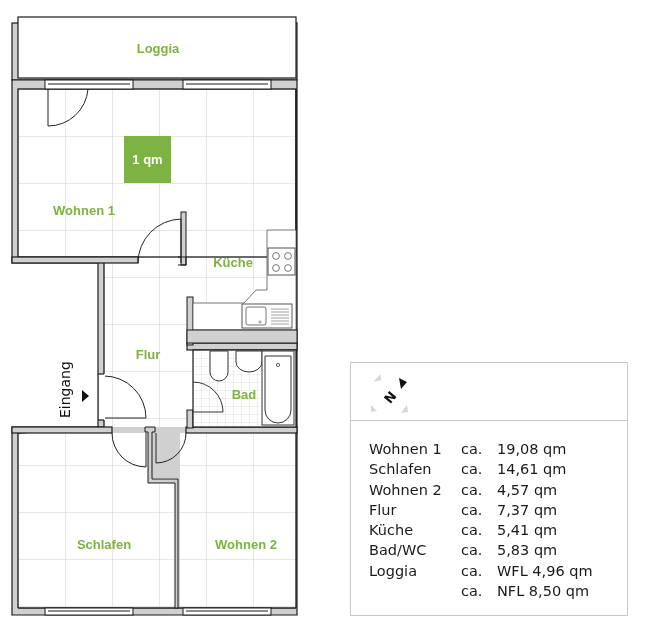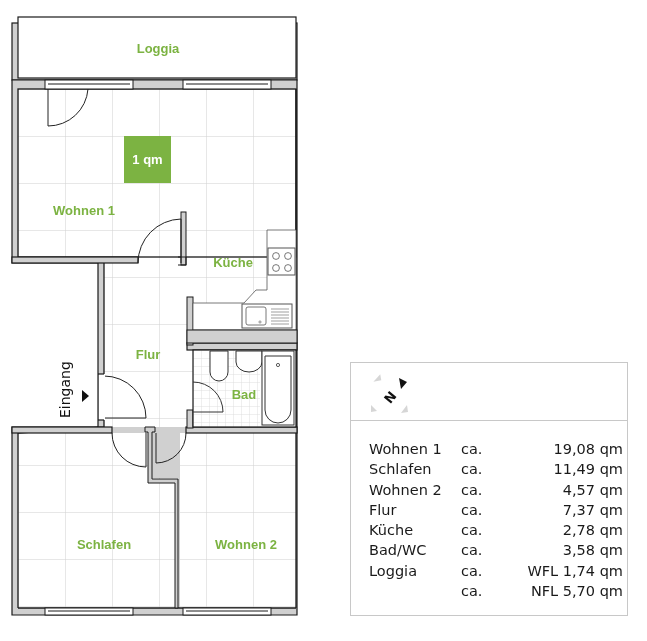--- a/index.html
+++ b/index.html
@@ -14,21 +14,21 @@
   #legend-box { position: absolute; left: 350px; top: 362px; width: 278px; height: 254px;
                 border: 1px solid #c8c8c8; box-sizing: border-box; background: #fff; }
   #legend-top { position: absolute; left: 0; top: 0; right: 0; height: 57px;
                 border-bottom: 1px solid #c8c8c8; }
   #compass { position: absolute; left: 16px; top: 8px; width: 44px; height: 44px; }
   #area-table { position: absolute; left: 18px; top: 76px; border-collapse: collapse;
                 font-family: "DejaVu Sans", sans-serif; font-size: 14.5px; color: #1a1a1a; }
   #area-table td { padding: 0; line-height: 20.3px; white-space: nowrap; }
   #area-table td.room { width: 92px; }
   #area-table td.ca { width: 36px; }
-  #area-table td.val { width: 126px; text-align: right; }
+  #area-table td.val { width: 126px; text-align: left; }
 </style>
 </head>
 <body>
 
 <svg id="plan" viewBox="0 0 310 641" xmlns="http://www.w3.org/2000/svg">
   <defs>
     <pattern id="grid47" x="18" y="89" width="47" height="47" patternUnits="userSpaceOnUse">
       <path d="M47 0 L0 0 0 47" fill="none" stroke="#cfcfcf" stroke-width="1"></path>
     </pattern>
     <pattern id="tiles" x="193" y="350" width="8" height="8" patternUnits="userSpaceOnUse">
@@ -182,47 +182,47 @@
   <table id="area-table">
     <tbody>
       <tr>
           <td class="room">Wohnen 1</td>
           <td class="ca">ca.</td>
           <td class="val">19,08 qm</td>
         </tr>
       <tr>
           <td class="room">Schlafen</td>
           <td class="ca">ca.</td>
-          <td class="val">11,49 qm</td>
+          <td class="val">14,61 qm</td>
         </tr>
       <tr>
           <td class="room">Wohnen 2</td>
           <td class="ca">ca.</td>
           <td class="val">4,57 qm</td>
         </tr>
       <tr>
           <td class="room">Flur</td>
           <td class="ca">ca.</td>
           <td class="val">7,37 qm</td>
         </tr>
       <tr>
           <td class="room">Küche</td>
           <td class="ca">ca.</td>
-          <td class="val">2,78 qm</td>
+          <td class="val">5,41 qm</td>
         </tr>
       <tr>
           <td class="room">Bad/WC</td>
           <td class="ca">ca.</td>
-          <td class="val">3,58 qm</td>
+          <td class="val">5,83 qm</td>
         </tr>
       <tr>
           <td class="room">Loggia</td>
           <td class="ca">ca.</td>
-          <td class="val">WFL 1,74 qm</td>
+          <td class="val">WFL 4,96 qm</td>
         </tr>
       <tr>
           <td class="room"></td>
           <td class="ca">ca.</td>
-          <td class="val">NFL 5,70 qm</td>
+          <td class="val">NFL 8,50 qm</td>
         </tr>
     </tbody>
   </table>
 </div>
 
 </body></html>

